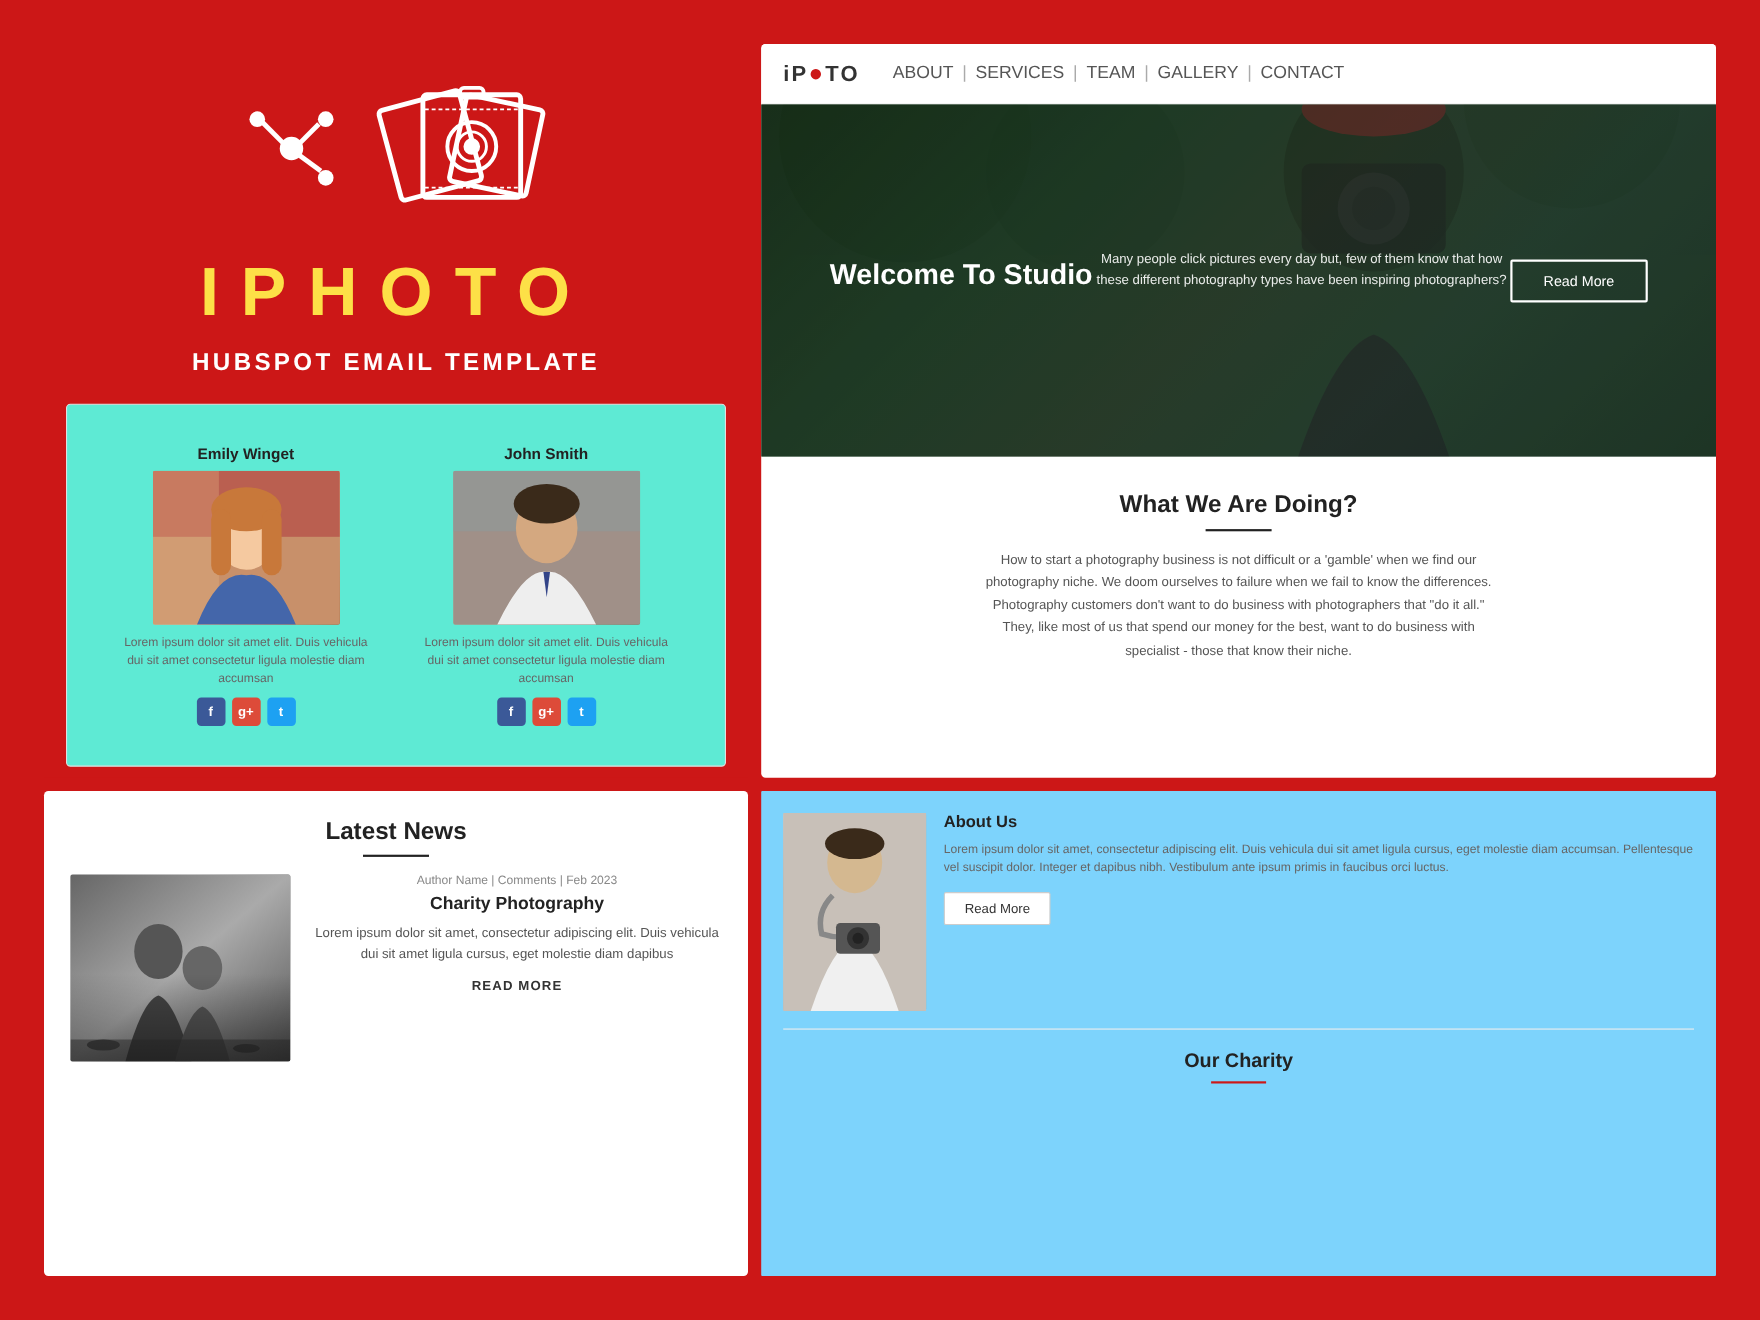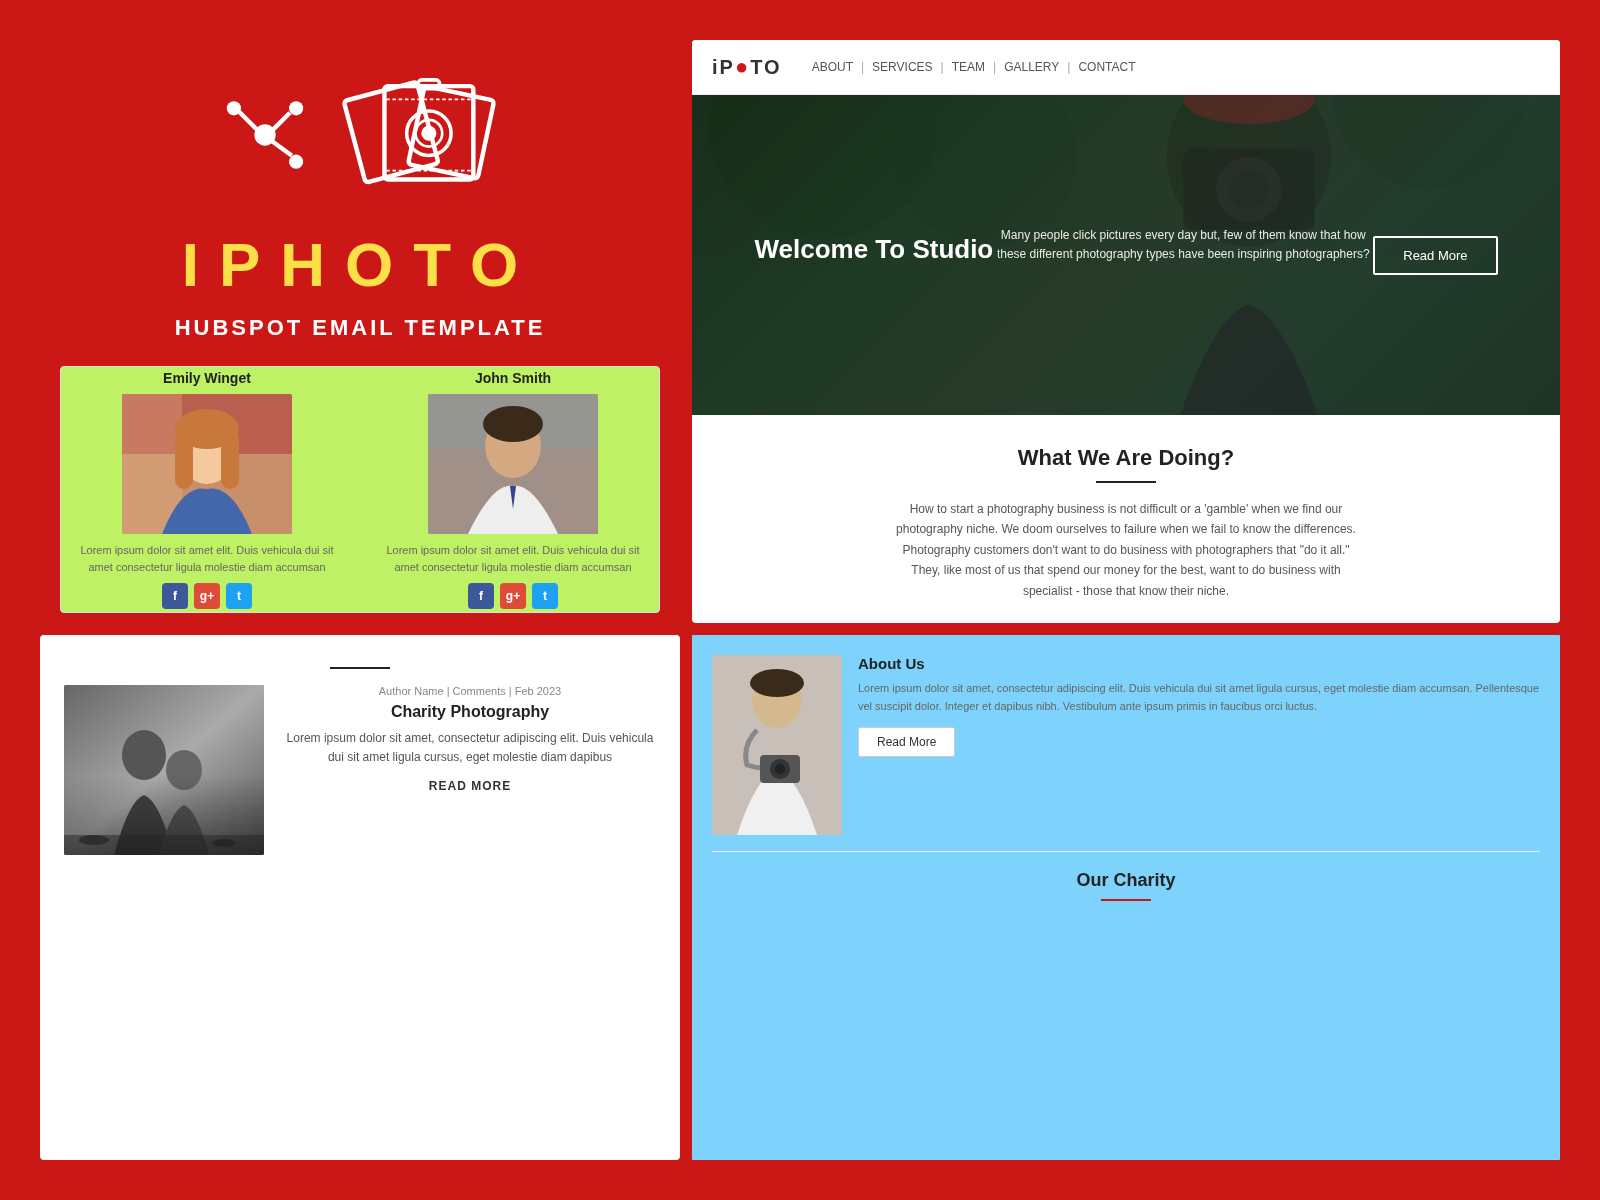--- a/index.html
+++ b/index.html
@@ -63,24 +63,24 @@
     .hubspot-subtitle {
       font-size: 22px;
       font-weight: 800;
       color: white;
       letter-spacing: 3px;
       text-transform: uppercase;
       margin-top: 5px;
     }
     
     .team-card {
-      background-color: #bef264;
+      background-color: #5eead4;
       border: 1px solid #e0e0e0;
       border-radius: 4px;
-      padding: 3px;
+      padding: 36px;
       margin-top: 15px;
       width: 100%;
       display: flex;
       flex-direction: column;
       align-items: center;
     }
     .team-members {
       display: flex;
       gap: 20px;
       width: 100%;
@@ -159,21 +159,21 @@
     }
     .email-nav-logo {
       font-size: 20px;
       font-weight: bold;
       color: #333;
       letter-spacing: 2px;
     }
     .nav-links {
       display: flex;
       gap: 8px;
-      font-size: 12px;
+      font-size: 16px;
       color: #555;
     }
     .nav-sep { color: #aaa; }
     .hero-section {
       position: relative;
       height: 320px;
       background: linear-gradient(rgba(0,0,0,0.55), rgba(0,0,0,0.55)),
                   linear-gradient(135deg, #2a4a2a 0%, #3d6b4a 30%, #556b55 50%, #4a7060 70%, #3a5a4a 100%);
       display: flex;
       align-items: center;
@@ -494,20 +494,21 @@
 
     <div class="what-section">
       <div class="what-title">What We Are Doing?</div>
       <div class="section-divider"></div>
       <p class="what-desc">How to start a photography business is not difficult or a 'gamble' when we find our photography niche. We doom ourselves to failure when we fail to know the differences. Photography customers don't want to do business with photographers that "do it all." They, like most of us that spend our money for the best, want to do business with specialist - those that know their niche.</p>
     </div>
   </div>
 
   <div class="bottom-left">
     <div class="section-header">
+      <div class="section-title">Latest News</div>
       <div class="section-divider" style="margin-top:8px;"></div>
     </div>
     <div class="news-content">
       <div class="news-image">
         <svg width="200" height="170" viewBox="0 0 200 170" xmlns="http://www.w3.org/2000/svg">
           <rect width="200" height="170" fill="#888"></rect>
           <rect width="200" height="170" fill="url(#bw)"></rect>
           <defs>
             <linearGradient id="bw" x1="0" y1="0" x2="1" y2="1">
               <stop offset="0%" stop-color="#666"></stop>

